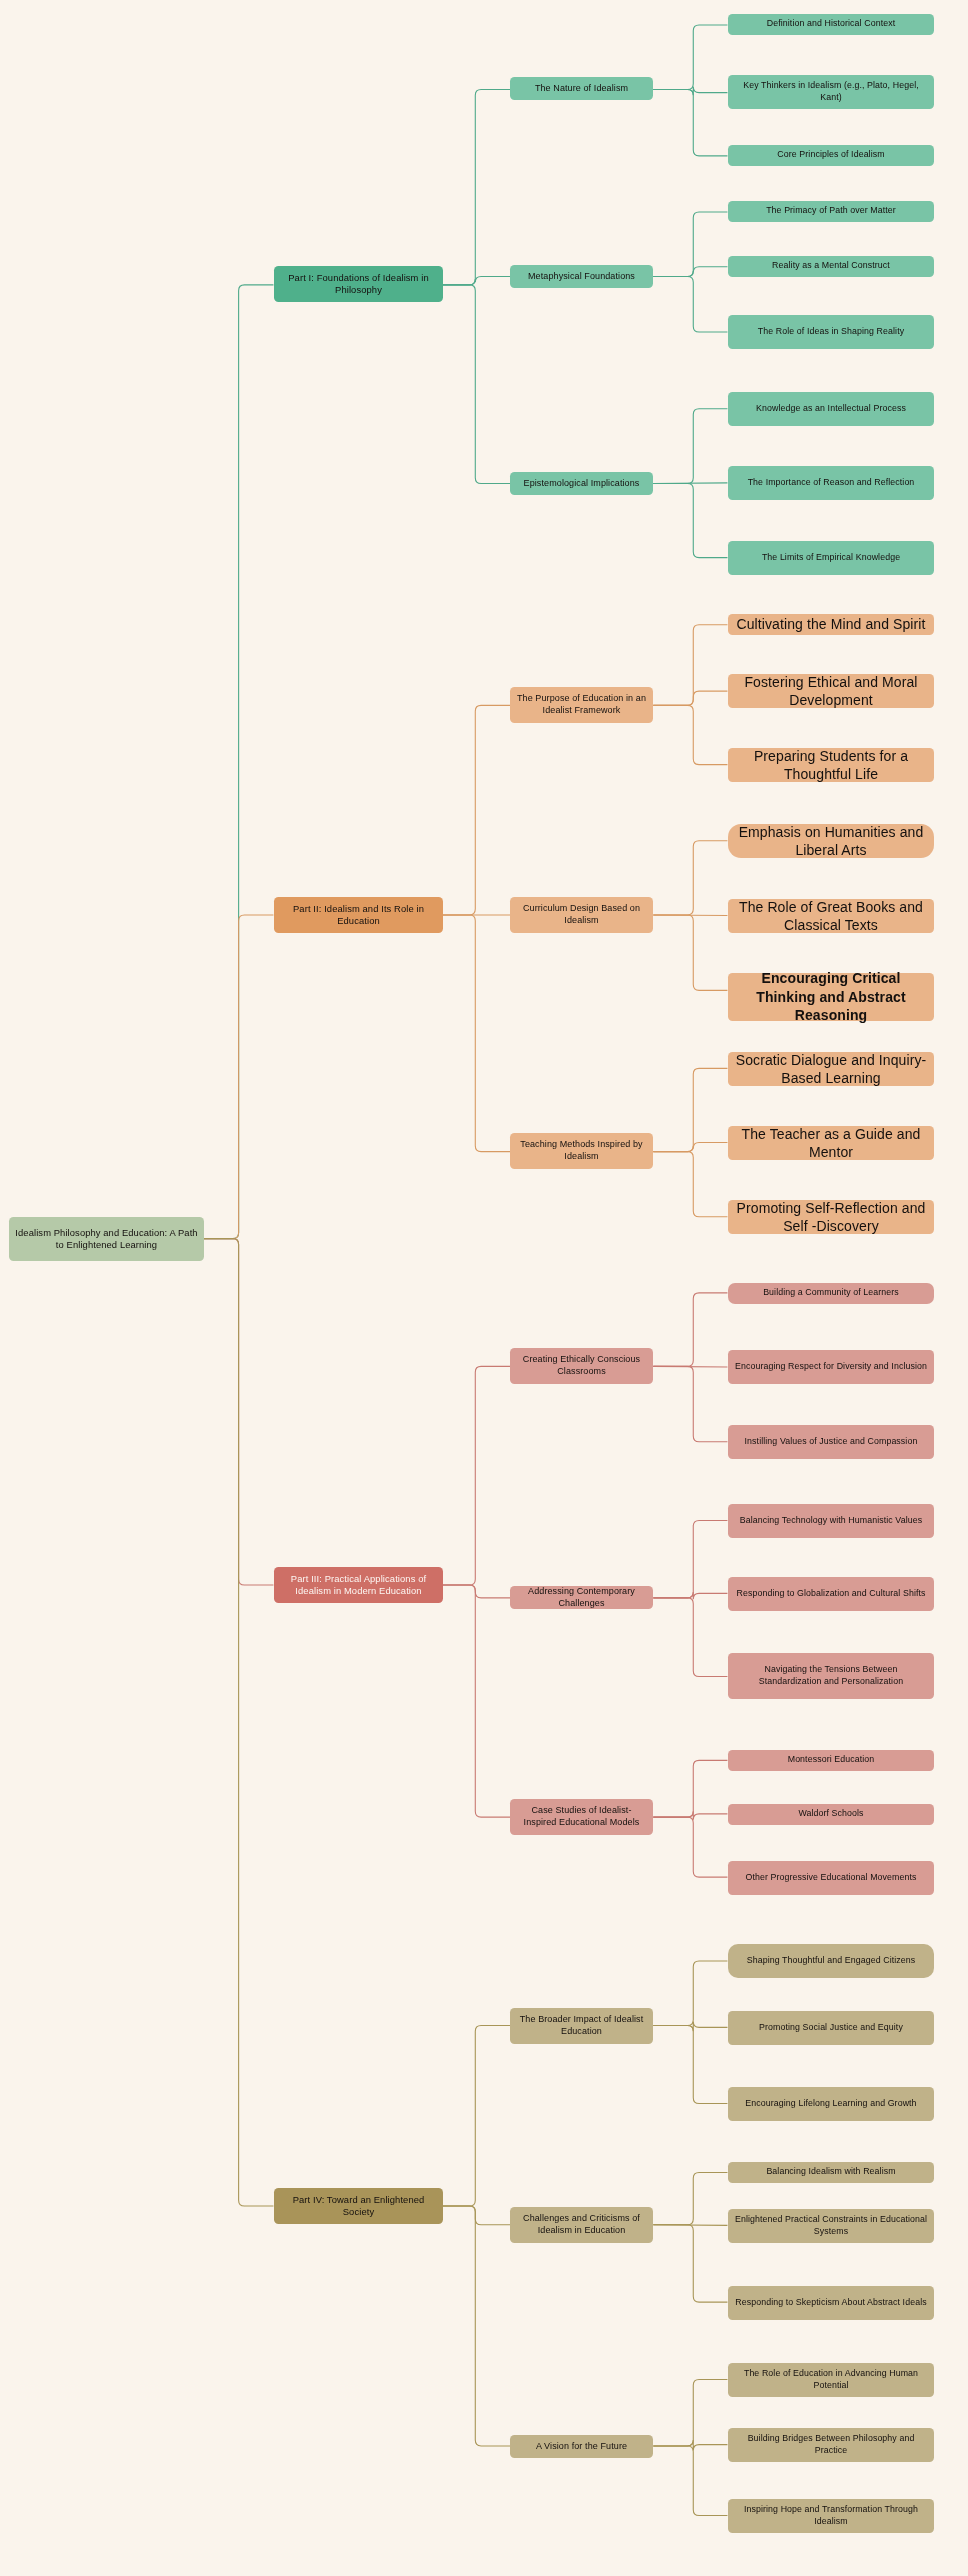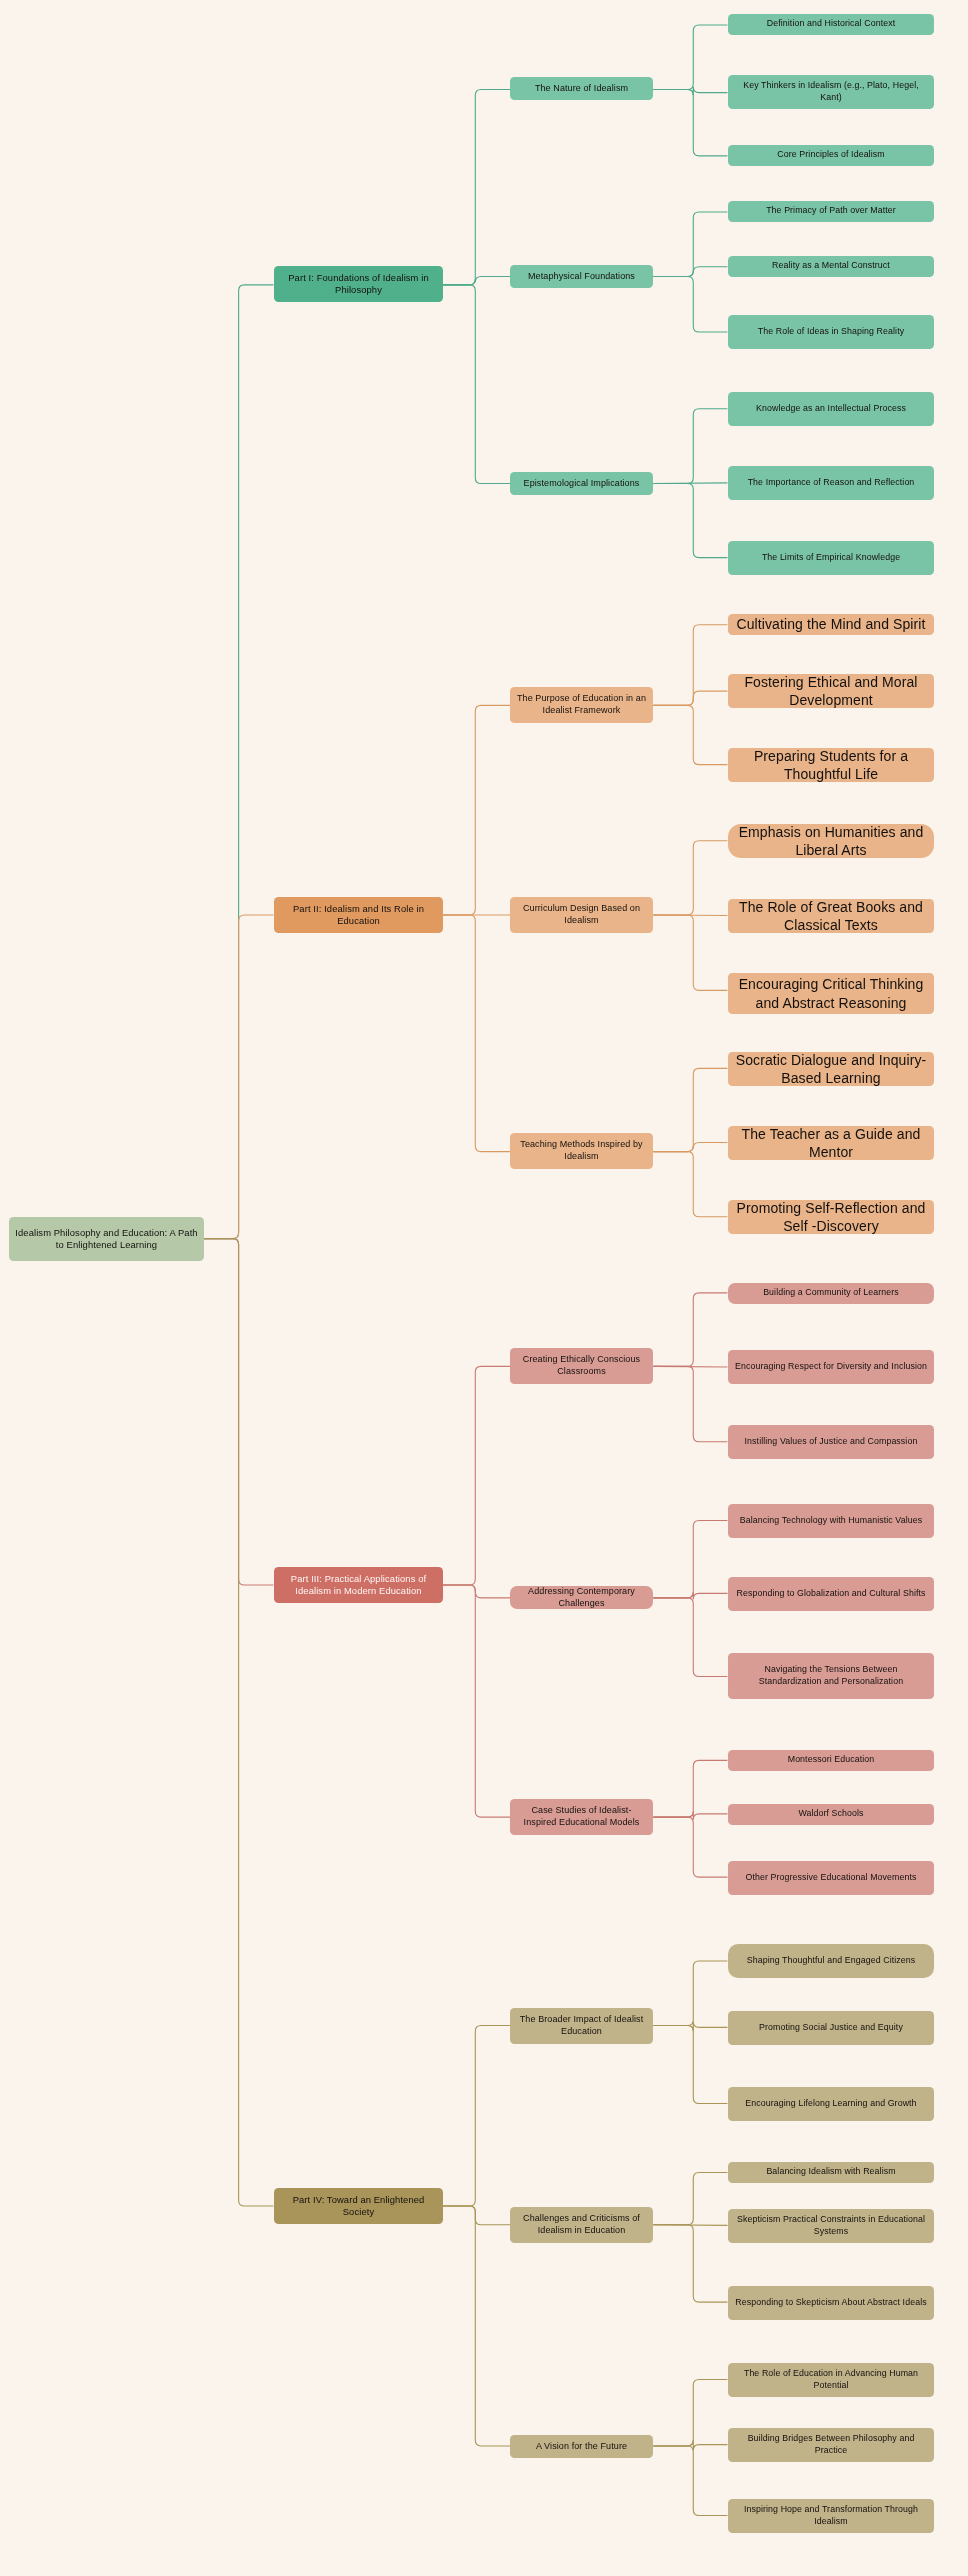--- a/index.html
+++ b/index.html
@@ -158,21 +158,21 @@
     </div>
     <div class="node n-l2-orange" style="left: 510px; top: 897px; width: 143px; height: 36px;">
       <span>Curriculum Design Based on Idealism</span>
     </div>
     <div class="node n-l3-orange" style="left: 728px; top: 824px; width: 206px; height: 34px; border-radius: 13px;">
       <span>Emphasis on Humanities and Liberal Arts</span>
     </div>
     <div class="node n-l3-orange" style="left: 728px; top: 899px; width: 206px; height: 34px;">
       <span>The Role of Great Books and Classical Texts</span>
     </div>
-    <div class="node n-l3-orange" style="left: 728px; top: 973px; width: 206px; height: 41px;">
+    <div class="node n-l3-orange" style="left: 728px; top: 973px; width: 206px; height: 48px; font-weight: bold;">
       <span>Encouraging Critical Thinking and Abstract Reasoning</span>
     </div>
     <div class="node n-l2-orange" style="left: 510px; top: 1133px; width: 143px; height: 36px;">
       <span>Teaching Methods Inspired by Idealism</span>
     </div>
     <div class="node n-l3-orange" style="left: 728px; top: 1052px; width: 206px; height: 34px;">
       <span>Socratic Dialogue and Inquiry-Based Learning</span>
     </div>
     <div class="node n-l3-orange" style="left: 728px; top: 1126px; width: 206px; height: 34px;">
       <span>The Teacher as a Guide and Mentor</span>
@@ -188,21 +188,21 @@
     </div>
     <div class="node n-l3-rose" style="left: 728px; top: 1283px; width: 206px; height: 20.6px; border-radius: 7px;">
       <span>Building a Community of Learners</span>
     </div>
     <div class="node n-l3-rose" style="left: 728px; top: 1350px; width: 206px; height: 34px;">
       <span>Encouraging Respect for Diversity and Inclusion</span>
     </div>
     <div class="node n-l3-rose" style="left: 728px; top: 1425px; width: 206px; height: 34px;">
       <span>Instilling Values of Justice and Compassion</span>
     </div>
-    <div class="node n-l2-rose" style="left: 510px; top: 1586px; width: 143px; height: 23px; border-radius: 7px;">
+    <div class="node n-l2-rose" style="left: 510px; top: 1586px; width: 143px; height: 23px;">
       <span>Addressing Contemporary Challenges</span>
     </div>
     <div class="node n-l3-rose" style="left: 728px; top: 1504px; width: 206px; height: 34px;">
       <span>Balancing Technology with Humanistic Values</span>
     </div>
     <div class="node n-l3-rose" style="left: 728px; top: 1577px; width: 206px; height: 34px;">
       <span>Responding to Globalization and Cultural Shifts</span>
     </div>
     <div class="node n-l3-rose" style="left: 728px; top: 1653px; width: 206px; height: 46px;">
       <span>Navigating the Tensions Between Standardization and Personalization</span>
@@ -234,21 +234,21 @@
     <div class="node n-l3-khaki" style="left: 728px; top: 2087px; width: 206px; height: 34px;">
       <span>Encouraging Lifelong Learning and Growth</span>
     </div>
     <div class="node n-l2-khaki" style="left: 510px; top: 2207px; width: 143px; height: 36px;">
       <span>Challenges and Criticisms of Idealism in Education</span>
     </div>
     <div class="node n-l3-khaki" style="left: 728px; top: 2162px; width: 206px; height: 20.6px;">
       <span>Balancing Idealism with Realism</span>
     </div>
     <div class="node n-l3-khaki" style="left: 728px; top: 2209px; width: 206px; height: 34px;">
-      <span>Skepticism Practical Constraints in Educational Systems</span>
+      <span>Enlightened Practical Constraints in Educational Systems</span>
     </div>
     <div class="node n-l3-khaki" style="left: 728px; top: 2286px; width: 206px; height: 34px;">
       <span>Responding to Skepticism About Abstract Ideals</span>
     </div>
     <div class="node n-l2-khaki" style="left: 510px; top: 2435px; width: 143px; height: 23px;">
       <span>A Vision for the Future</span>
     </div>
     <div class="node n-l3-khaki" style="left: 728px; top: 2363px; width: 206px; height: 34px;">
       <span>The Role of Education in Advancing Human Potential</span>
     </div>

